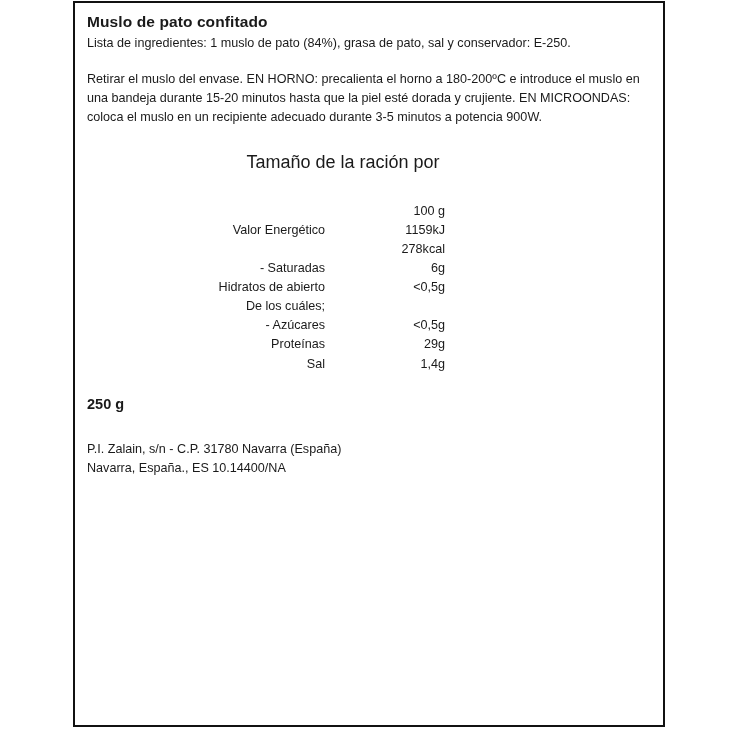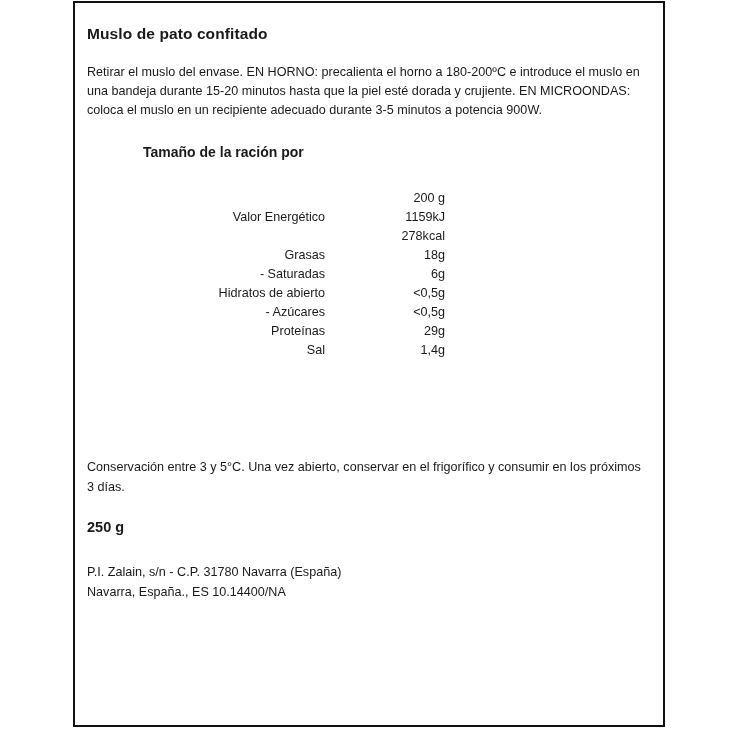--- a/index.html
+++ b/index.html
@@ -20,21 +20,21 @@
     left: 73px;
     top: 1px;
     width: 592px;
     height: 726px;
     border: 2px solid #111111;
     background: #ffffff;
     box-sizing: border-box;
   }
 
   .inner {
-    padding: 22px 12px 0 12px;
+    padding: 10px 12px 0 12px;
   }
 
   .product-title {
     font-size: 15.5px;
     font-weight: bold;
     letter-spacing: 0.1px;
     margin: 0 0 3px 0;
     line-height: 1.15;
   }
 
@@ -44,25 +44,25 @@
     margin: 0;
   }
 
   .block-gap {
     height: 17px;
   }
 
   
   .serving-header {
     margin-top: 22px;
-    font-size: 14px;
+    text-align: center;
+    font-size: 18px;
     line-height: 1.5;
     padding-left: 56px;
     padding-right: 108px;
-    font-weight: bold;
   }
 
   
   .nutri-table {
     margin-top: 26px;
     width: 358px;
     border-collapse: collapse;
     font-size: 12.6px;
   }
   .nutri-table td {
@@ -102,71 +102,71 @@
   }
 </style>
 </head>
 <body>
 
 <div id="label-frame">
   <div class="inner">
 
     <div class="product-title">Muslo de pato confitado</div>
 
+    <p class="body-text">Lista de ingredientes: 1 muslo de pato (84%), grasa de pato, sal y conservador: E-250.</p>
 
     <div class="block-gap"></div>
 
     <p class="body-text">Retirar el muslo del envase. EN HORNO: precalienta el horno a 180-200ºC e introduce el muslo en una bandeja durante 15-20 minutos hasta  que la piel esté dorada y crujiente. EN MICROONDAS: coloca el muslo en un recipiente adecuado durante 3-5 minutos a  potencia 900W.</p>
 
     <div class="serving-header">
       <div>Tamaño de la ración por</div>
     </div>
 
     <table class="nutri-table">
       <tbody>
         <tr>
           <td class="name"></td>
-          <td class="value">200 g</td>
+          <td class="value">100 g</td>
         </tr>
       <tr>
             <td class="name">Valor  Energético</td>
             <td class="value">1159kJ</td>
           </tr>
           <tr>
             <td class="name"></td>
             <td class="value">278kcal</td>
           </tr>
           <tr>
-            <td class="name">Grasas</td>
-            <td class="value">18g</td>
-          </tr>
-          <tr>
             <td class="name indent-2">-  Saturadas</td>
             <td class="value">6g</td>
           </tr>
           <tr>
             <td class="name">Hidratos  de  abierto</td>
             <td class="value">&lt;0,5g</td>
+          </tr>
+          <tr>
+            <td class="name indent-1">De los cuáles;</td>
+            <td class="value"></td>
           </tr>
           <tr>
             <td class="name indent-2">-  Azúcares</td>
             <td class="value">&lt;0,5g</td>
           </tr>
           <tr>
             <td class="name">Proteínas</td>
             <td class="value">29g</td>
           </tr>
           <tr>
             <td class="name">Sal</td>
             <td class="value">1,4g</td>
           </tr>
         </tbody>
     </table>
 
-    <p class="storage-text">Conservación entre 3 y 5°C. Una vez abierto, conservar en el frigorífico y consumir en los próximos 3 días.</p>
 
     <div class="net-weight">250 g</div>
 
     <div class="manufacturer">
       <div>P.I. Zalain, s/n - C.P. 31780 Navarra (España)</div>
       <div>Navarra, España.,  ES 10.14400/NA</div>
     </div>
 
   </div>
 </div>

